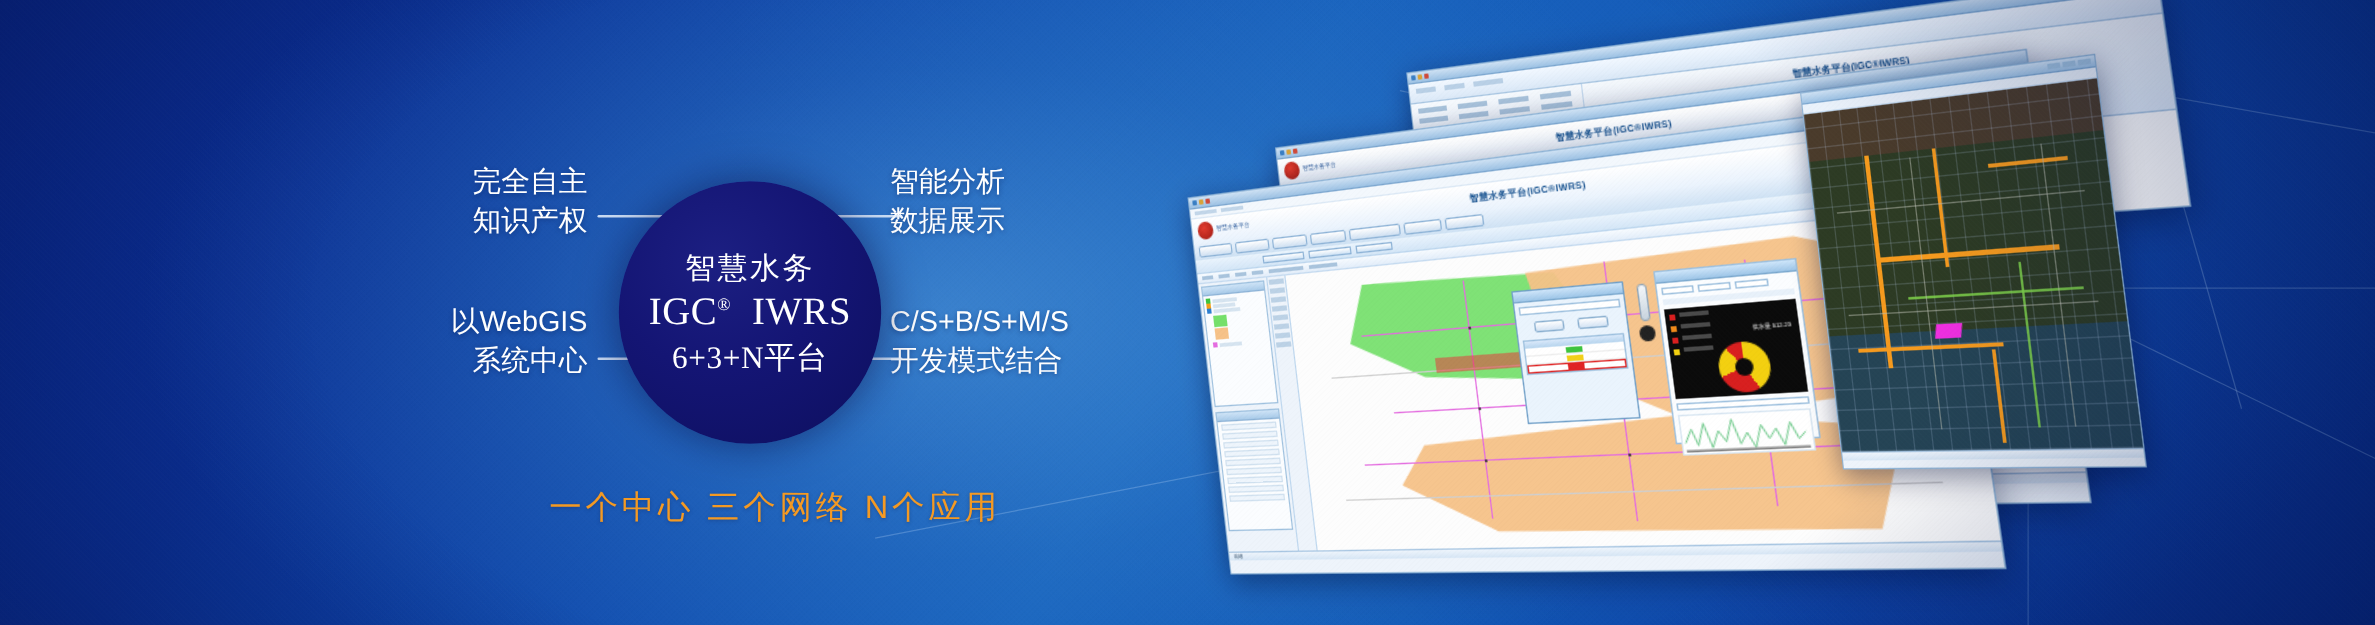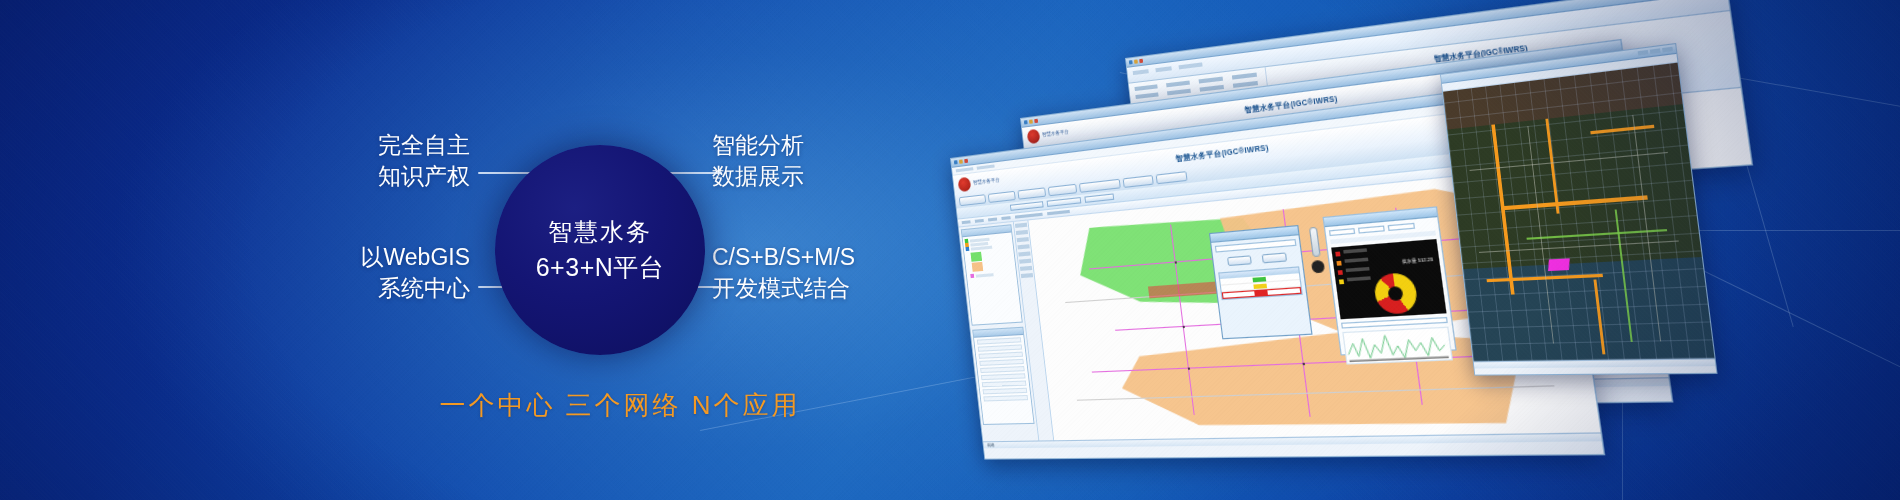--- a/index.html
+++ b/index.html
@@ -23,21 +23,21 @@
     background-image:repeating-linear-gradient(45deg, rgba(255,255,255,.05) 0 1px, rgba(0,0,0,0) 1px 3px),
                      repeating-linear-gradient(-45deg, rgba(0,0,0,.05) 0 1px, rgba(0,0,0,0) 1px 3px);}
 
   
   .diagram{position:absolute;left:300px;top:120px;width:640px;height:270px;}
   .circle{
     position:absolute;left:195px;top:25px;width:210px;height:210px;border-radius:50%;
     background:radial-gradient(circle at 38% 30%, #1c1f82 0%, #141574 45%, #0d0f5e 100%);
     box-shadow:0 0 34px rgba(5,10,60,.55);
     display:flex;flex-direction:column;align-items:center;justify-content:center;gap:3px;
-    color:#fff;text-align:center;z-index:4;
+    color:#fff;text-align:center;z-index:4;font-family:Liberation Serif, serif;
   }
   .c-l1{font-size:24px;letter-spacing:2px;font-weight:400;}
   .c-l2{font-size:31px;letter-spacing:.5px;font-weight:400;line-height:1.05;white-space:nowrap;}
   .c-l2 sup{font-size:14px;vertical-align:super;}
   .c-l3{font-size:25px;letter-spacing:.5px;}
 
   .feat{position:absolute;color:#fff;font-size:23px;line-height:1.35;white-space:nowrap;
         text-shadow:0 1px 4px rgba(0,25,80,.45);}
   .feat .ln2{display:block;}
   .f-tl{left:0;top:10px;text-align:right;width:170px;}
@@ -155,20 +155,21 @@
       <span>智能分析</span>
       <span class="ln2">数据展示</span>
     </div>
     <div class="feat f-br">
       <span>C/S+B/S+M/S</span>
       <span class="ln2">开发模式结合</span>
     </div>
 
     <div class="circle">
       <div class="c-l1">智慧水务</div>
+      <div class="c-l2"><span>IGC</span><sup>®</sup>&nbsp; <span>IWRS</span></div>
       <div class="c-l3">6+3+N平台</div>
     </div>
   </div>
 
   <div class="tagline">一个中心  三个网络  N个应用</div>
 
   <div class="windows">
 
     <div class="win" style="left:165px;top:18px;width:560px;height:150px;
                 transform:perspective(1400px) rotateY(-30deg) rotateZ(-7.5deg) skewY(1deg);transform-origin:left top;">

